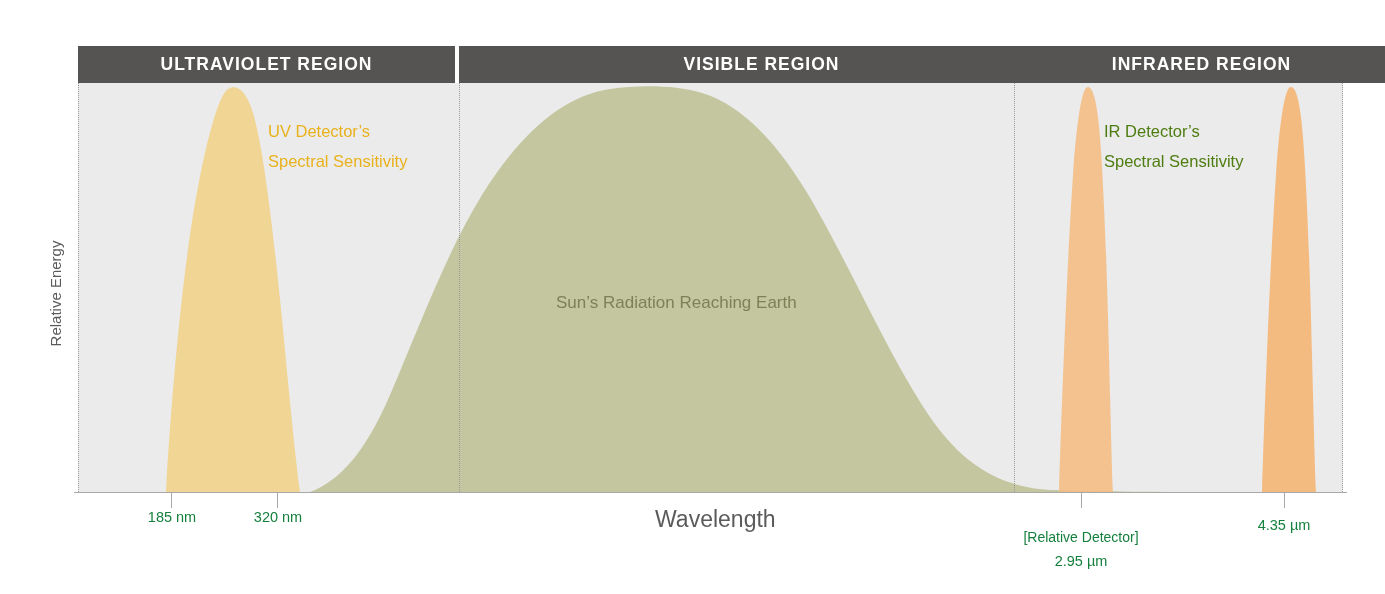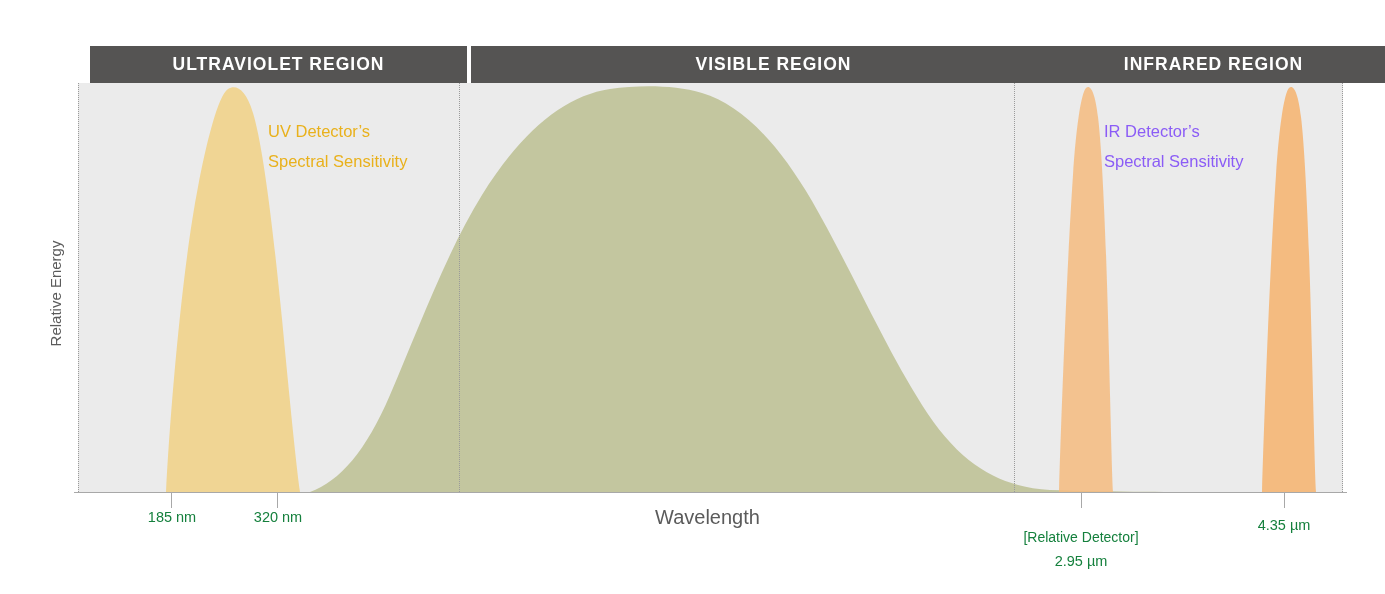--- a/index.html
+++ b/index.html
@@ -24,21 +24,20 @@
 
   
   .region-bar {
     position: absolute;
     top: 46px;
     height: 37px;
     background: #555453;
     display: flex;
     align-items: center;
     justify-content: center;
-    margin-left: 12px;
   }
   .region-bar span {
     color: #ffffff;
     font-size: 17.5px;
     font-weight: bold;
     letter-spacing: 1.0px;
   }
   #bar-uv  { left: 78px;   width: 377px; }
   #bar-vis { left: 459px;  width: 605px; }
   #bar-ir  { left: 1014px; width: 375px; }
@@ -98,36 +97,36 @@
     white-space: pre-line;
   }
   #annot-uv {
     left: 268px;
     top: 116px;
     color: #e9b11c;
   }
   #annot-ir {
     left: 1104px;
     top: 116px;
-    color: #8b5cf6;
+    color: #4d7c0f;
   }
   #annot-sun {
     left: 556px;
     top: 288px;
     color: #7e8156;
     font-size: 17px;
   }
 
   
   #xlabel {
     position: absolute;
     left: 655px;
     top: 506px;
     color: #5b5b5b;
-    font-size: 20px;
+    font-size: 23px;
   }
   #ylabel {
     position: absolute;
     left: -25px;
     top: 285px;
     width: 160px;
     text-align: center;
     transform: rotate(-90deg);
     transform-origin: center center;
     color: #5b5b5b;
@@ -209,20 +208,21 @@
     <div class="vsep" id="vsep-left"></div>
     <div class="vsep" id="vsep-uvvis"></div>
     <div class="vsep" id="vsep-visir"></div>
     <div class="vsep" id="vsep-right"></div>
   </div>
 
   <div class="annot" id="annot-uv">UV Detector’s
 Spectral Sensitivity</div>
   <div class="annot" id="annot-ir">IR Detector’s
 Spectral Sensitivity</div>
+  <div class="annot" id="annot-sun">Sun’s Radiation Reaching Earth</div>
 
   <div id="axis-line"></div>
   <div class="tick" style="left:171px"></div>
   <div class="tick" style="left:277px"></div>
   <div class="tick" style="left:1081px"></div>
   <div class="tick" style="left:1284px"></div>
 
   <div class="ticklabel" id="tl-185">185 nm</div>
   <div class="ticklabel" id="tl-320">320 nm</div>
   <div class="ticklabel" id="tl-295">2.95 µm</div>

